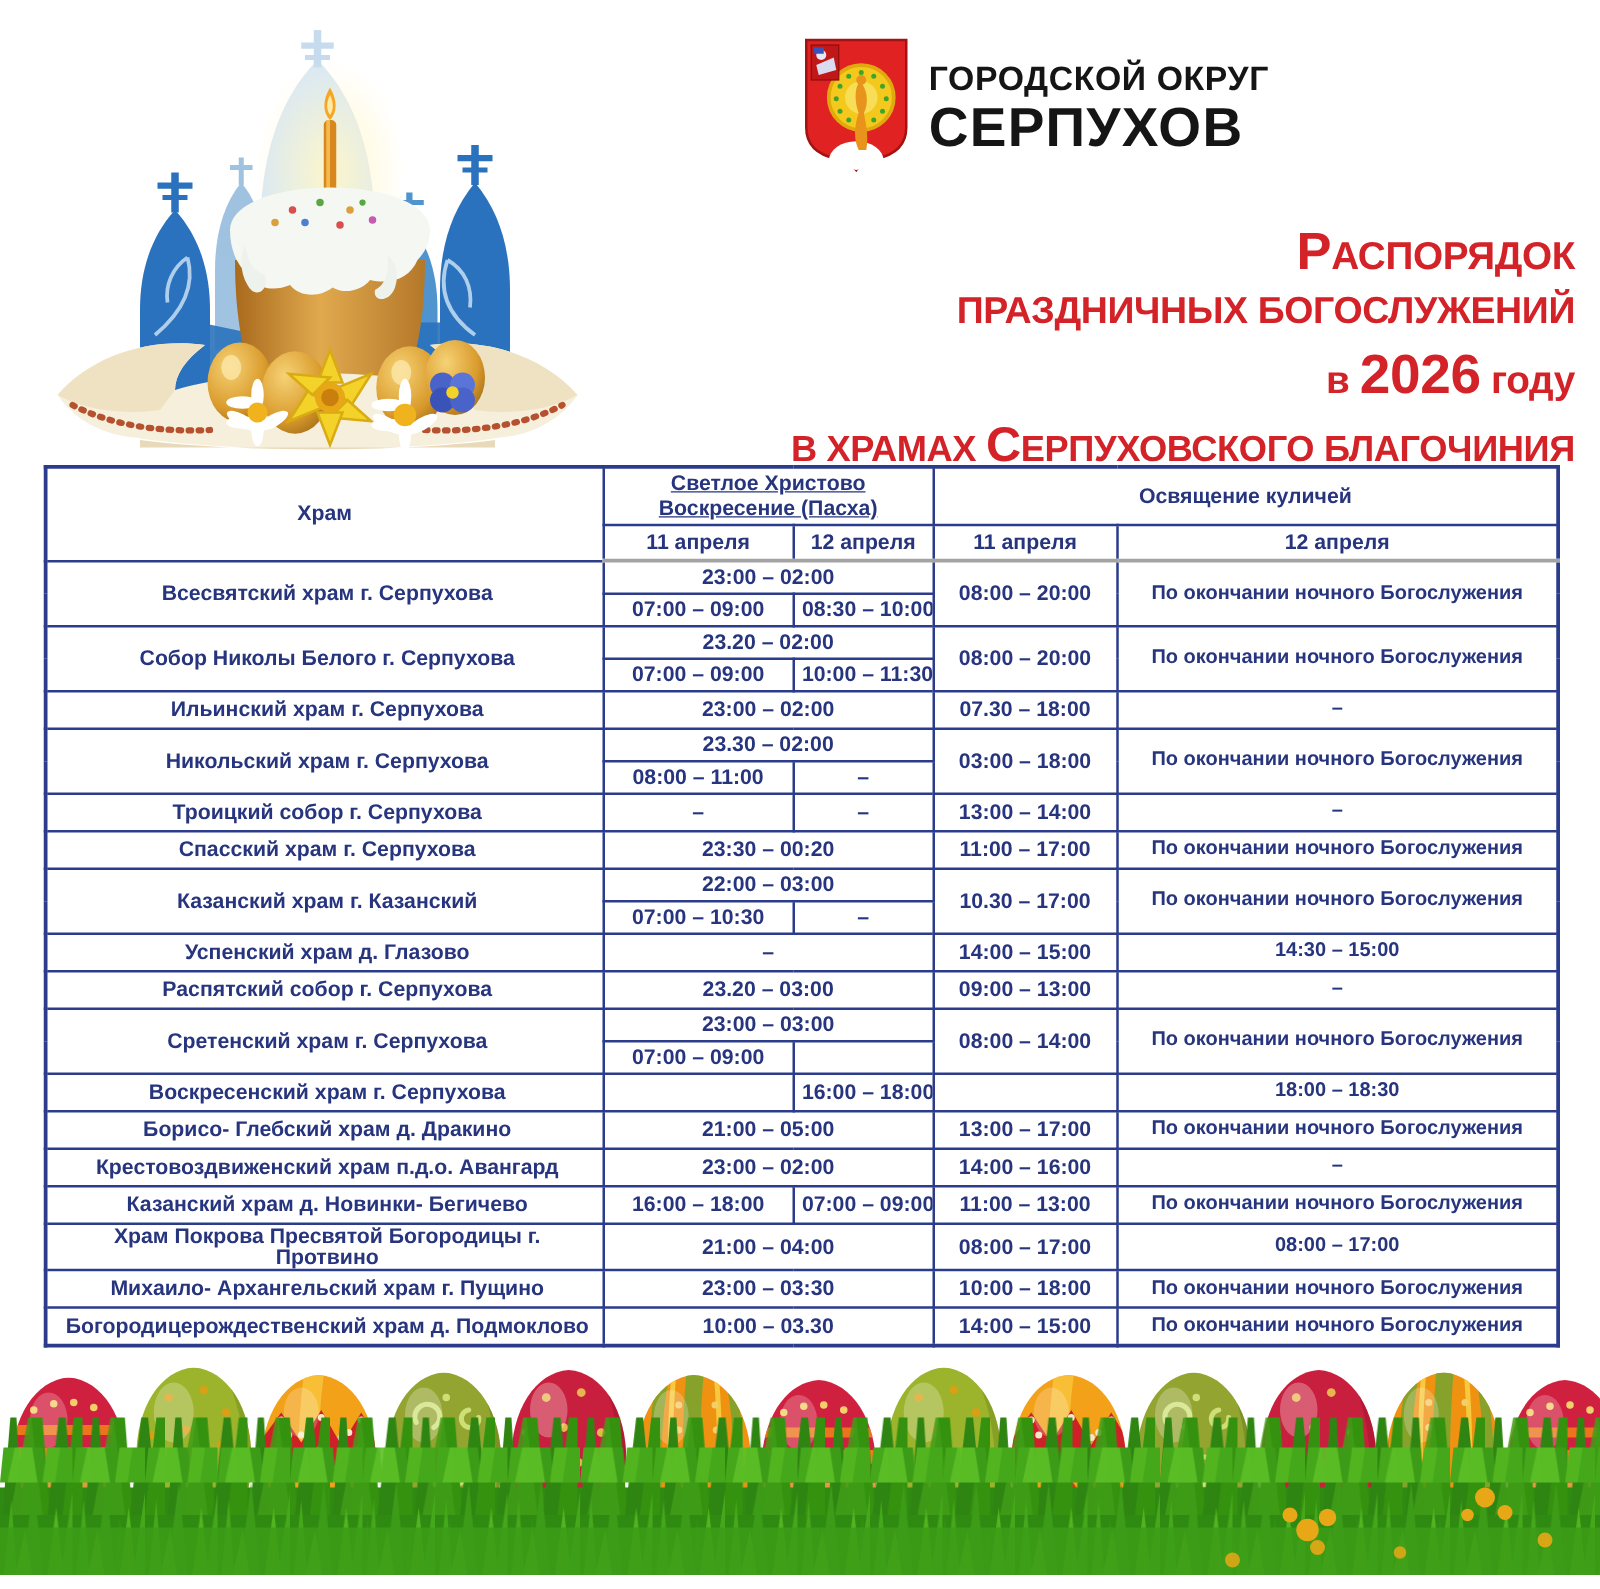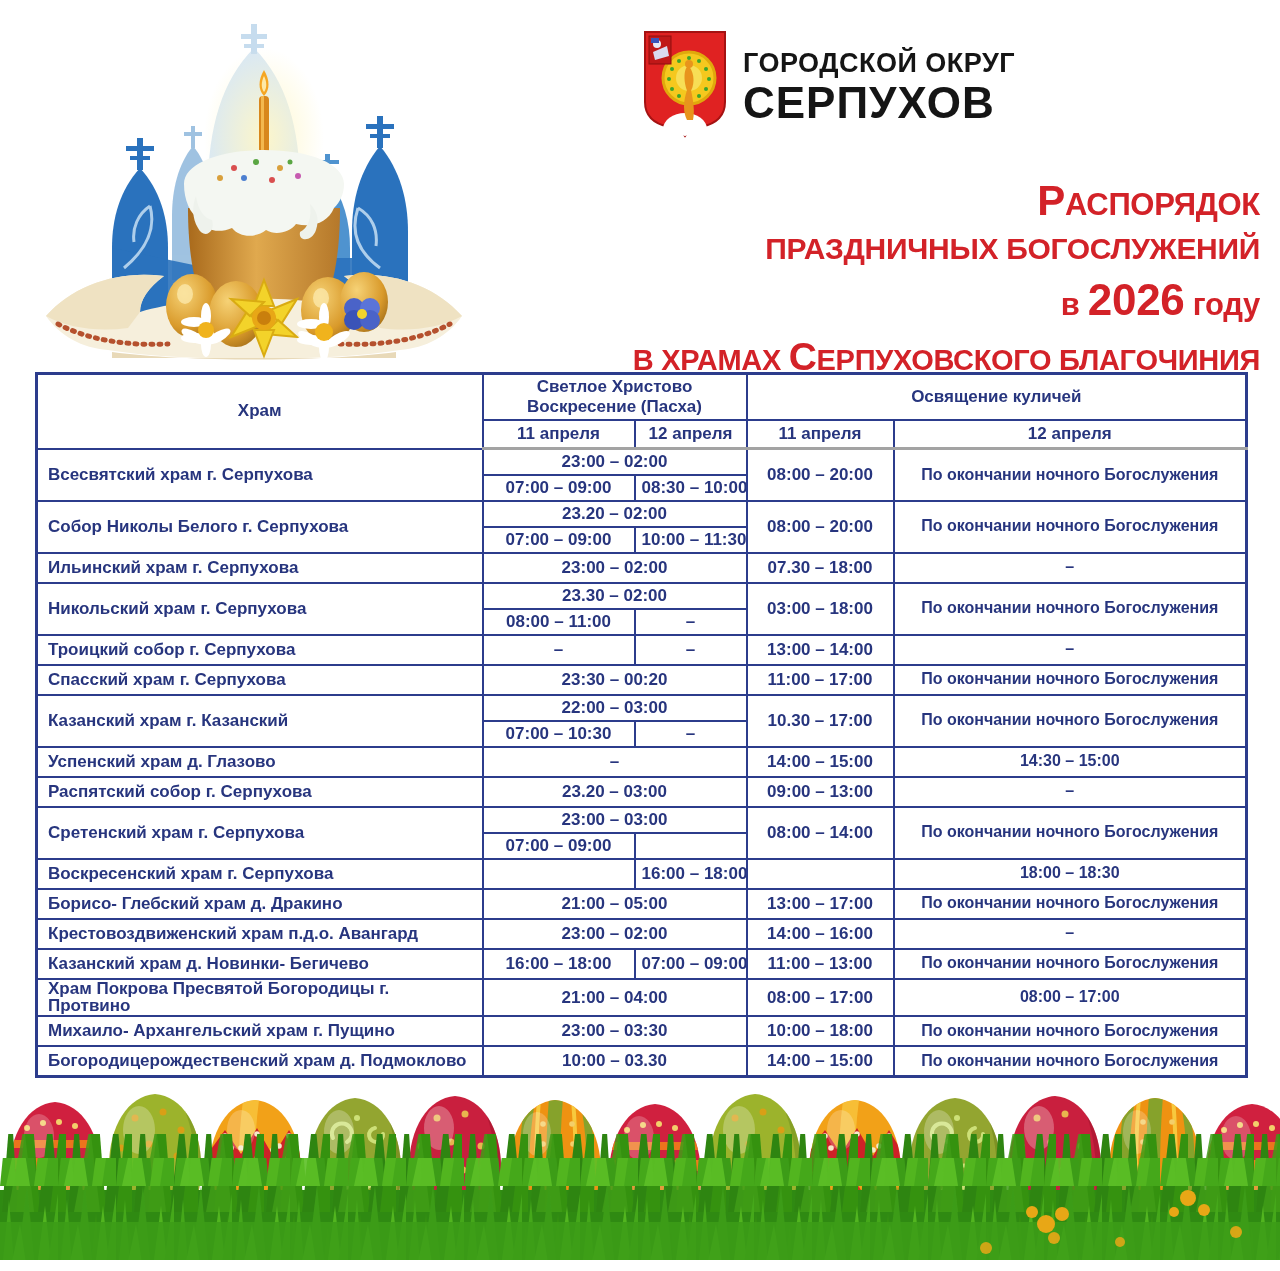--- a/index.html
+++ b/index.html
@@ -24,22 +24,22 @@
   .t4 .bigcap{font-size:39px;}
   
   .sched{position:absolute;left:35px;top:372px;width:1210px;border-collapse:collapse;
          table-layout:fixed;color:#27357e;}
   .sched th,.sched td{border:2px solid #2c3c8c;padding:0 6px;font-weight:bold;
          font-size:17px;line-height:1.15;text-align:center;vertical-align:middle;
          overflow:hidden;white-space:nowrap;}
   .sched{border:3px solid #2c3c8c;}
   .hrow1 th{height:44px;}
   .hrow2 th{height:26px;border-bottom:3px solid #a3a3a3;}
-  th.wrap{white-space:normal;}
-  td.ch{text-align:left;padding-left:10px;white-space:normal;line-height:1.05;}
+  th.wrap{white-space:normal;text-decoration:underline;}
+  td.ch{text-align:center;padding-left:10px;white-space:normal;line-height:1.05;}
   td.bl{font-size:16px;}
   tr.r1{height:30px;margin-top:12px;}
   tr.rs{height:26px;}
   
   .eggband{position:absolute;left:0;top:1082px;}
 </style>
 </head>
 <body>
 <div class="poster">
 

